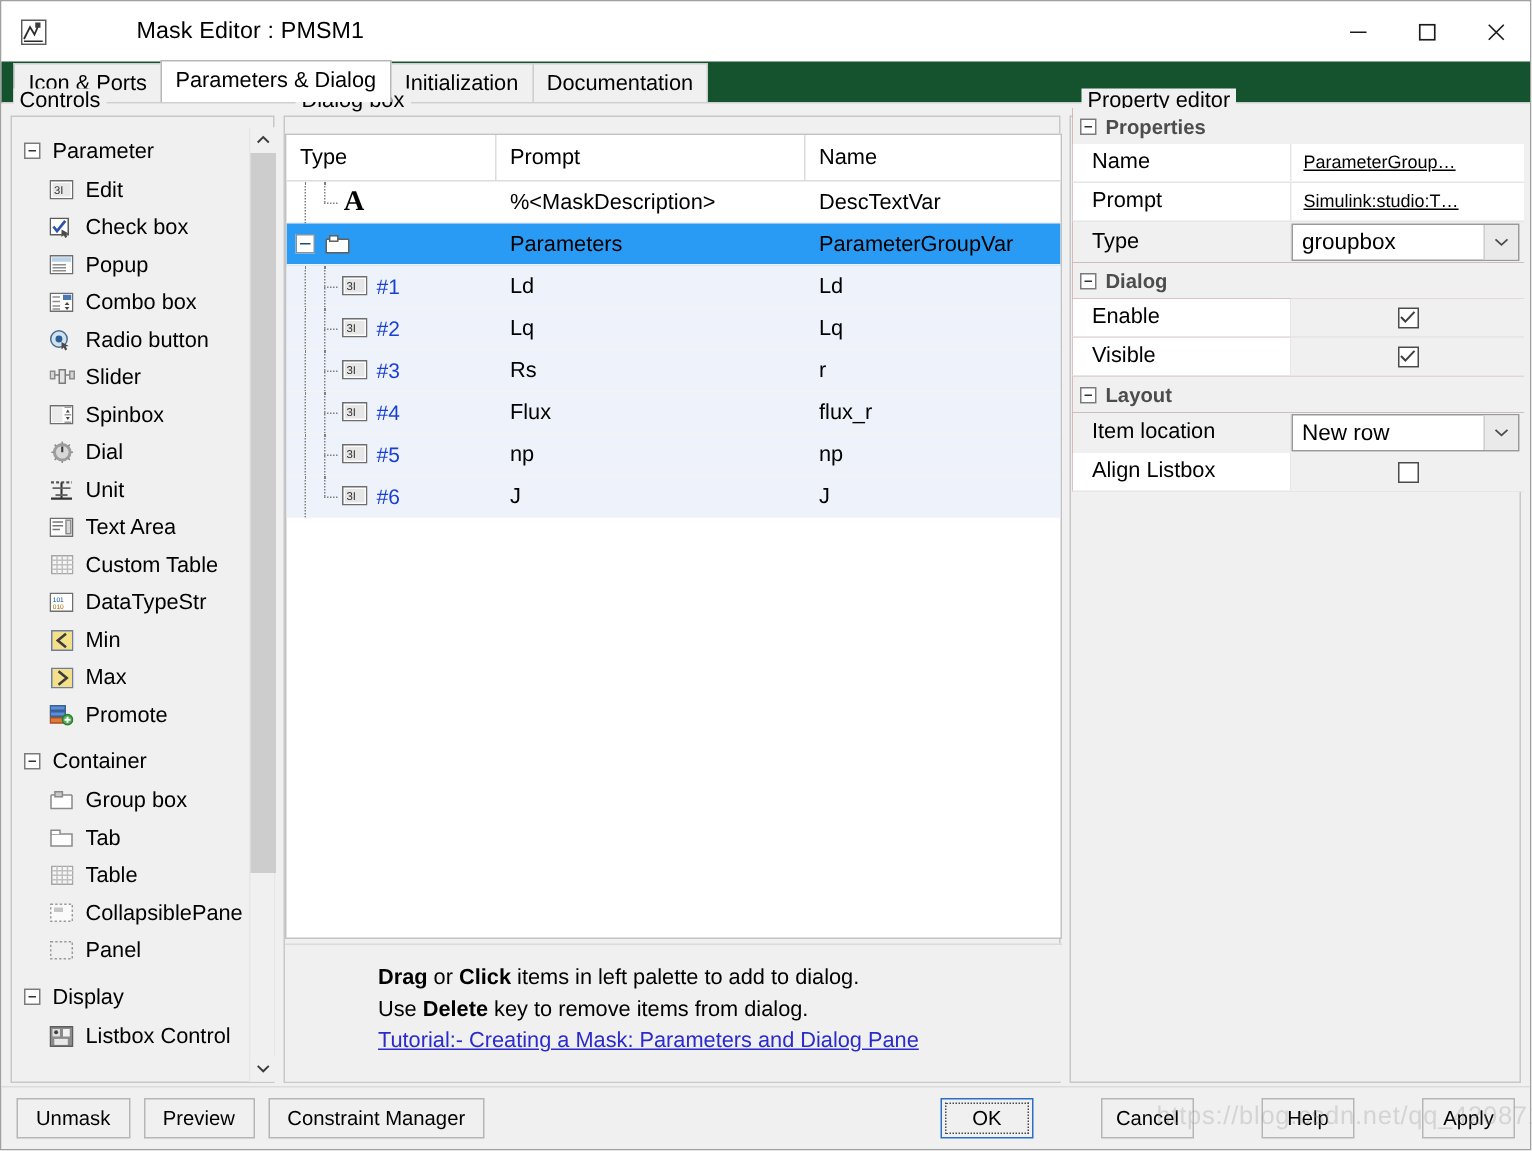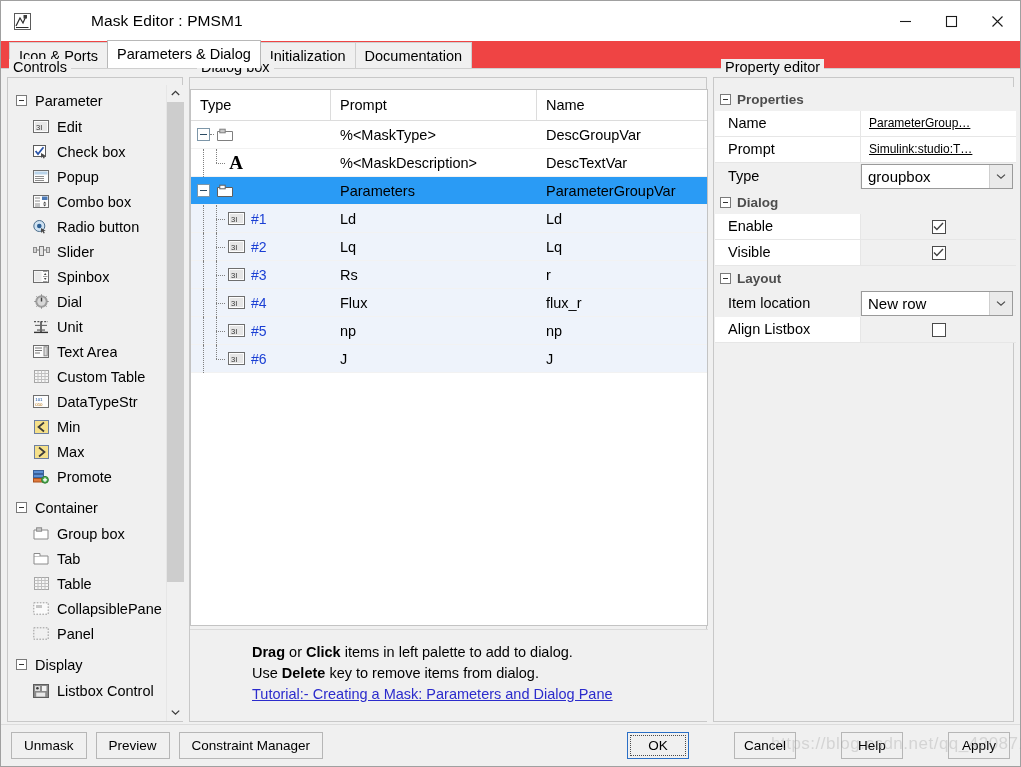--- a/index.html
+++ b/index.html
@@ -62,21 +62,21 @@
     display: flex; align-items: center; justify-content: center;
     background: transparent;
   }
   .win-btn svg { display: block; }
 
   
   .tabstrip {
     flex: 0 0 28px;
     height: 28px;
     position: relative;
-    background: #ef4444;
+    background: #14532d;
     border-bottom: 1px solid #cfcfcf;
     display: flex;
     align-items: flex-end;
     padding-left: 8px;
     box-sizing: border-box;
     text-align: right;
   }
   .tab {
     height: 26px;
     line-height: 26px;
@@ -351,21 +351,21 @@
     background: #f0f0f0;
   }
   .prop-frame {
     position: absolute;
     left: 2px; top: 8px; right: 6px; bottom: 2px;
     border: 1px solid #c8c8c8;
     box-sizing: border-box;
   }
   .prop-list {
     position: absolute;
-    left: 4px; top: 18px; right: 4px;
+    left: 4px; top: 3px; right: 4px;
     background: #7f1d1d;
   }
   .prop-section {
     display: flex;
     align-items: center;
     height: 24px;
     padding-left: 5px;
     font-size: 13.5px;
     font-weight: 700;
     color: #4d4d4d;
@@ -818,39 +818,20 @@
       <div class="center-frame"></div>
       <div class="group-legend" style="left:10px;">Dialog box</div>
 
       <div class="tree-wrap">
         <div class="tree-head">
           <div class="th col-type">Type</div>
           <div class="th col-prompt">Prompt</div>
           <div class="th col-name">Name</div>
         </div>
 
-        <div class="trow">
-          <div class="td col-type">
-            <div class="cell-type">
-              <span style="width:4px;flex:0 0 4px;"></span>
-              <span class="tw-exp"></span>
-              <span style="width:4px;flex:0 0 4px;border-top:1px dotted #808080;margin-top:-1px;"></span>
-              <span class="tw-ico">
-                <svg width="18" height="14" viewBox="0 0 18 14">
-                    <path d="M1.5 3.5 V12.5 H16.5 V3.5" fill="#ffffff" stroke="#7f7f7f"></path>
-                    <path d="M1.5 3.5 H4" stroke="#7f7f7f"></path>
-                    <path d="M9 3.5 H16.5" stroke="#7f7f7f"></path>
-                    <rect x="3.8" y="1.2" width="5.4" height="3.6" fill="#c9c9c9" stroke="#7f7f7f"></rect>
-                  </svg>
-              </span>
-            </div>
-          </div>
-          <div class="td col-prompt">%&lt;MaskType&gt;</div>
-          <div class="td col-name">DescGroupVar</div>
-        </div>
 
         <div class="trow">
           <div class="td col-type">
             <div class="cell-type">
               <span style="width:4px;flex:0 0 4px;"></span>
               <span class="tw-line vdot" style="width:13px;flex:0 0 13px;"></span>
               <span class="tw-line elbow"></span>
               <span class="tw-ico">
                 <span class="tw-A">A</span>
               </span>

